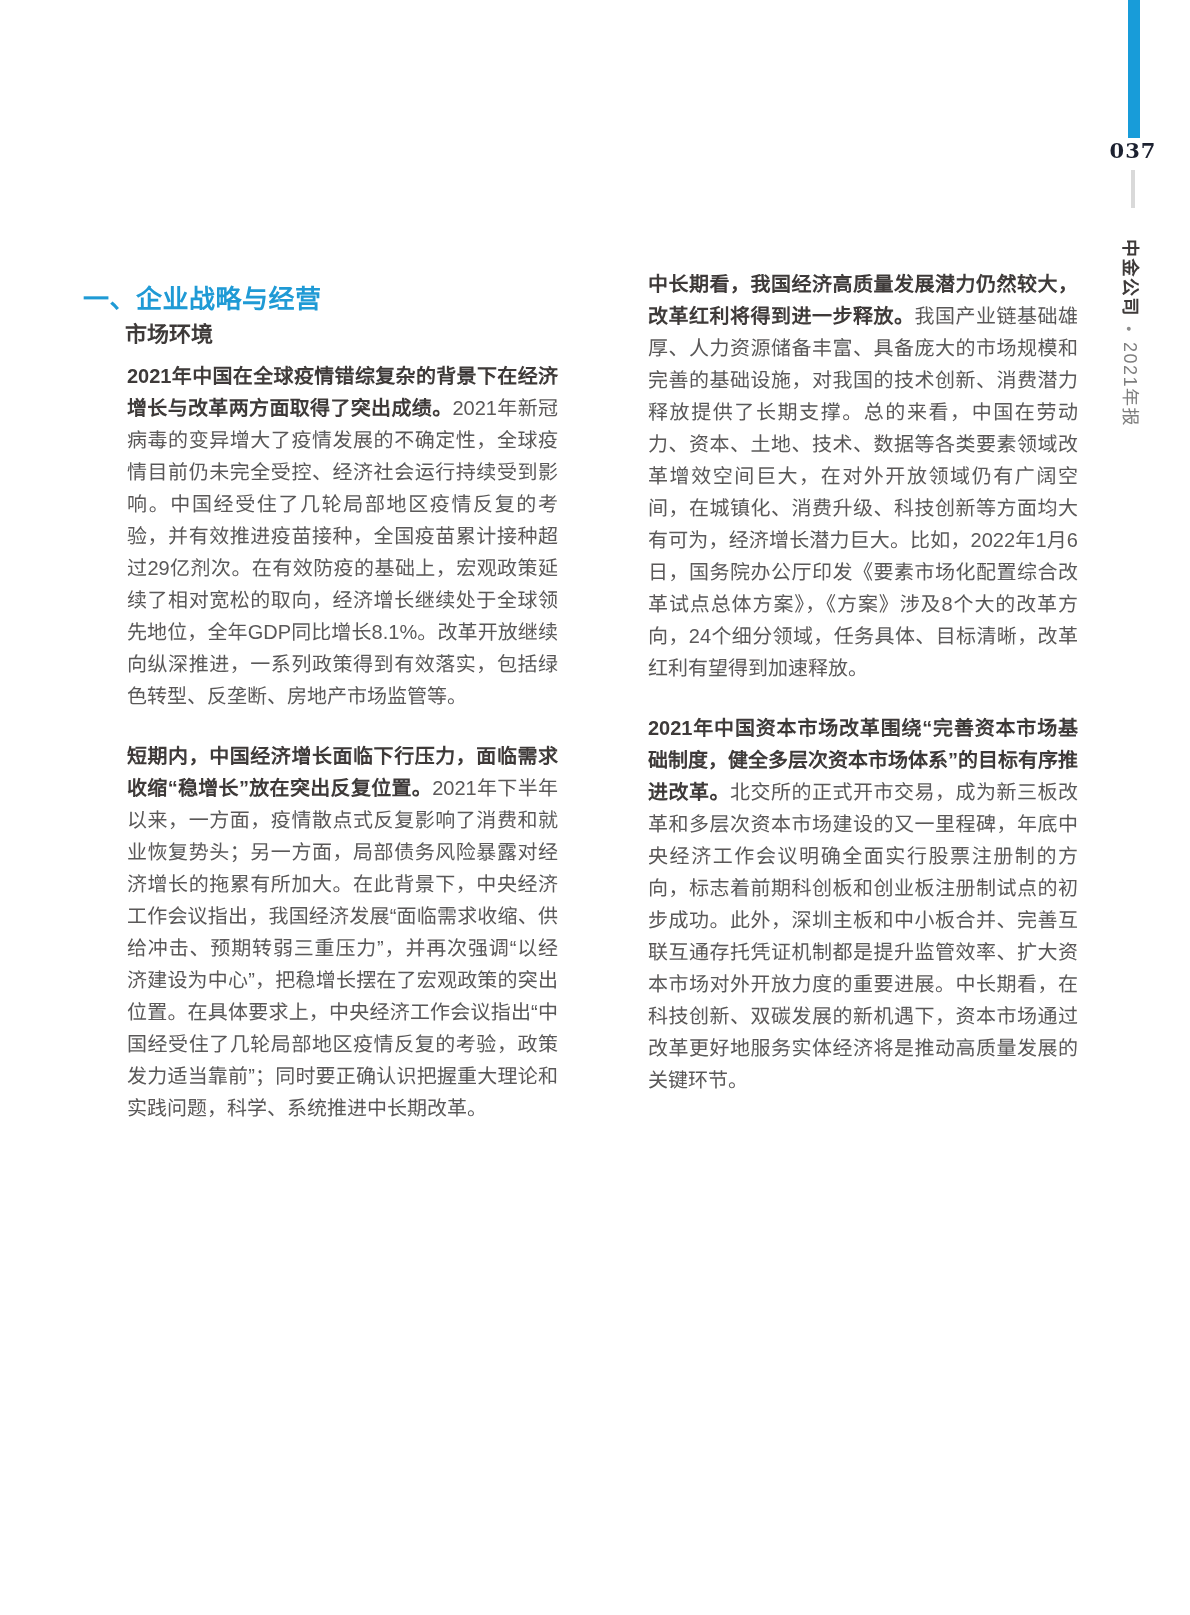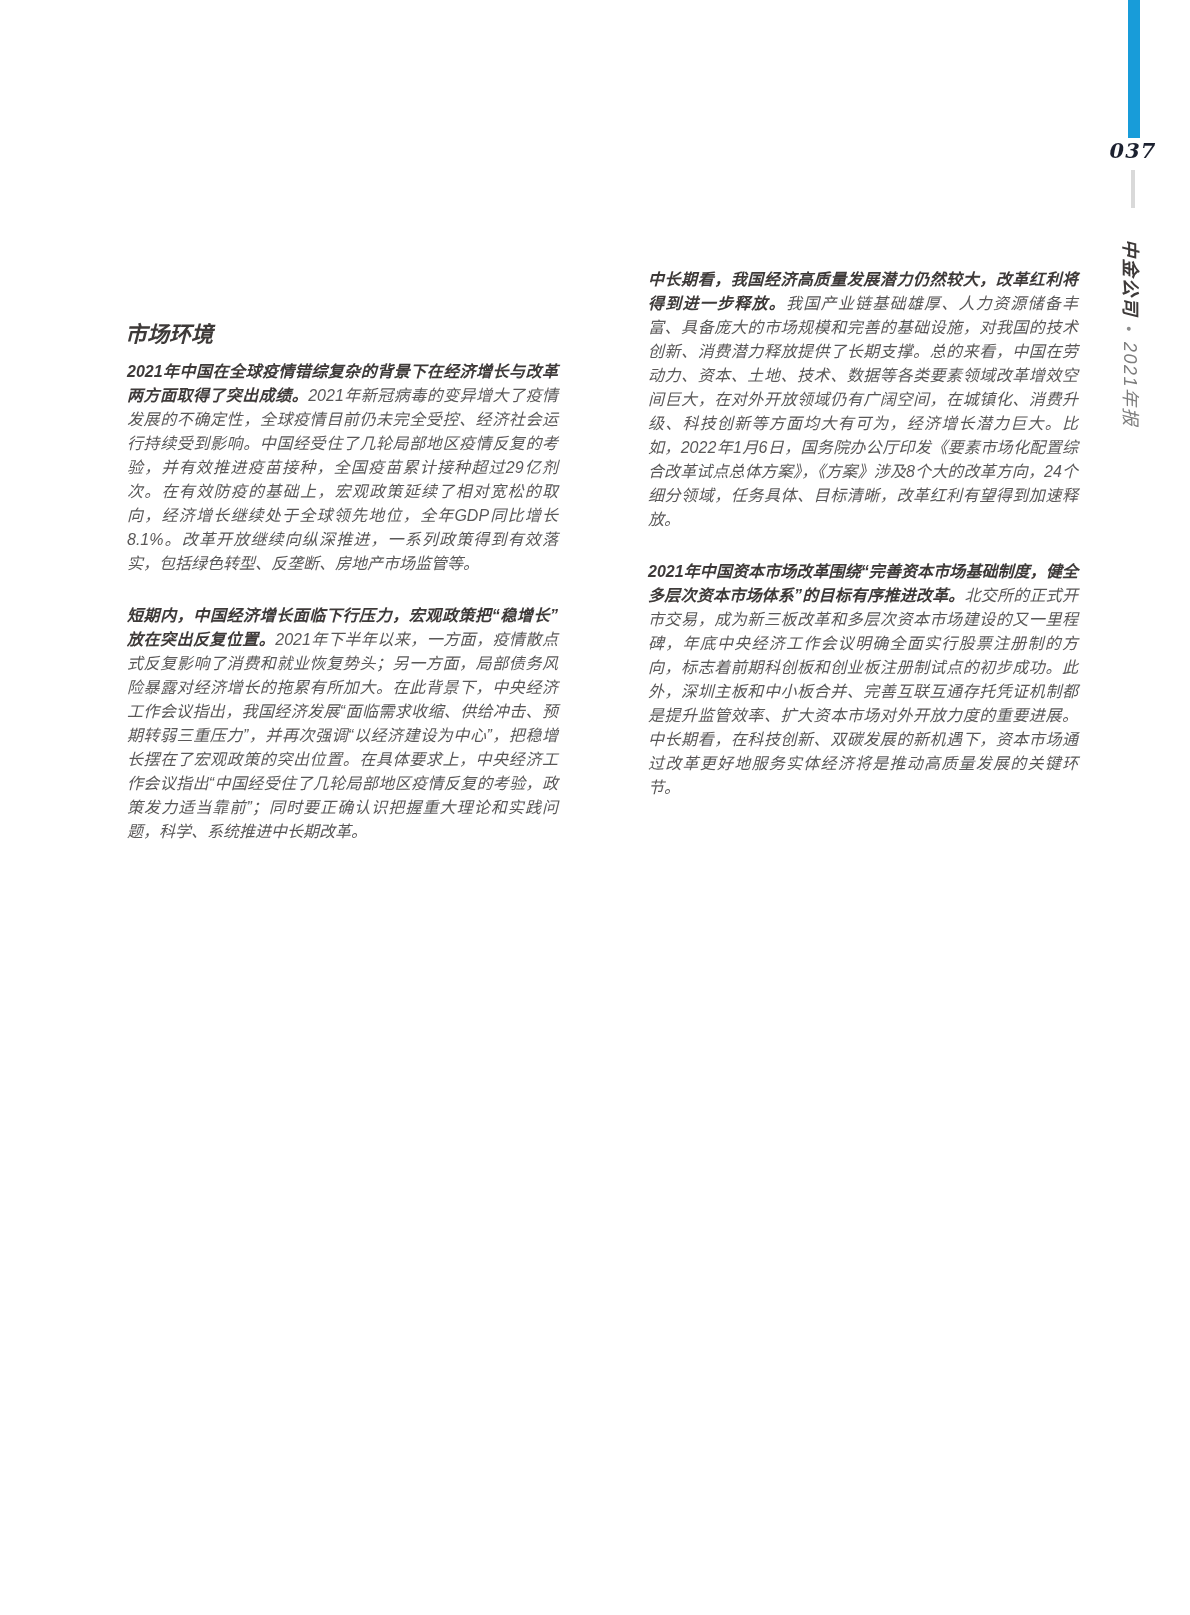--- a/index.html
+++ b/index.html
@@ -7,21 +7,20 @@
     width: 1190px; height: 1615px;
     background: #ffffff;
     font-family: "Liberation Sans", sans-serif;
     position: relative;
     overflow: hidden;
   }
   .page {
     position: absolute; inset: 0;
     width: 1190px; height: 1585px;
     background: #ffffff;
-    font-style: italic;
   }
 
   
   .accent-bar {
     position: absolute;
     left: 1128px; top: 0;
     width: 12px; height: 138px;
     background: #189cd9;
   }
   .page-number {
@@ -74,22 +73,22 @@
     left: 125px; top: 316px;
     font-size: 22px;
     font-weight: bold;
     color: #3e3a39;
     text-align: center;
   }
 
   
   .col {
     position: absolute;
-    font-size: 16px;
-    line-height: 24px;
+    font-size: 20px;
+    line-height: 32px;
     text-align: justify;
     color: #5a5858;
   }
   .col p { margin: 0 0 28px 0; }
   .col p:last-child { margin-bottom: 0; }
   .col strong {
     font-weight: bold;
     color: #3e3a39;
   }
   .col-left  { left: 127px; top: 360px; width: 431px; }
@@ -101,26 +100,27 @@
 <div class="page">
 
   <div class="accent-bar"></div>
 
   <div class="page-number">037</div>
 
   <div class="page-rule"></div>
 
   <div class="vcaption"><span class="company">中金公司</span><span class="dot">●</span><span class="edition">2021年报</span></div>
 
+  <div class="h1">一、企业战略与经营</div>
 
   <div class="h2">市场环境</div>
 
   <div class="col col-left">
     <p><strong>2021年中国在全球疫情错综复杂的背景下在经济增长与改革两方面取得了突出成绩。</strong><span>2021年新冠病毒的变异增大了疫情发展的不确定性，全球疫情目前仍未完全受控、经济社会运行持续受到影响。中国经受住了几轮局部地区疫情反复的考验，并有效推进疫苗接种，全国疫苗累计接种超过29亿剂次。在有效防疫的基础上，宏观政策延续了相对宽松的取向，经济增长继续处于全球领先地位，全年GDP同比增长8.1%。改革开放继续向纵深推进，一系列政策得到有效落实，包括绿色转型、反垄断、房地产市场监管等。</span></p>
-    <p><strong>短期内，中国经济增长面临下行压力，宏观政策把“稳增长”放在突出反复位置。</strong><span>2021年下半年以来，一方面，疫情散点式反复影响了消费和就业恢复势头；另一方面，局部债务风险暴露对经济增长的拖累有所加大。在此背景下，中央经济工作会议指出，我国经济发展“面临需求收缩、供给冲击、预期转弱三重压力”，并再次强调“以经济建设为中心”，把稳增长摆在了宏观政策的突出位置。在具体要求上，中央经济工作会议指出“中国经受住了几轮局部地区疫情反复的考验，政策发力适当靠前”；同时要正确认识把握重大理论和实践问题，科学、系统推进中长期改革。</span></p>
+    <p><strong>短期内，中国经济增长面临下行压力，面临需求收缩“稳增长”放在突出反复位置。</strong><span>2021年下半年以来，一方面，疫情散点式反复影响了消费和就业恢复势头；另一方面，局部债务风险暴露对经济增长的拖累有所加大。在此背景下，中央经济工作会议指出，我国经济发展“面临需求收缩、供给冲击、预期转弱三重压力”，并再次强调“以经济建设为中心”，把稳增长摆在了宏观政策的突出位置。在具体要求上，中央经济工作会议指出“中国经受住了几轮局部地区疫情反复的考验，政策发力适当靠前”；同时要正确认识把握重大理论和实践问题，科学、系统推进中长期改革。</span></p>
   </div>
 
   <div class="col col-right">
     <p><strong>中长期看，我国经济高质量发展潜力仍然较大，改革红利将得到进一步释放。</strong><span>我国产业链基础雄厚、人力资源储备丰富、具备庞大的市场规模和完善的基础设施，对我国的技术创新、消费潜力释放提供了长期支撑。总的来看，中国在劳动力、资本、土地、技术、数据等各类要素领域改革增效空间巨大，在对外开放领域仍有广阔空间，在城镇化、消费升级、科技创新等方面均大有可为，经济增长潜力巨大。比如，2022年1月6日，国务院办公厅印发《要素市场化配置综合改革试点总体方案》，《方案》涉及8个大的改革方向，24个细分领域，任务具体、目标清晰，改革红利有望得到加速释放。</span></p>
     <p><strong>2021年中国资本市场改革围绕“完善资本市场基础制度，健全多层次资本市场体系”的目标有序推进改革。</strong><span>北交所的正式开市交易，成为新三板改革和多层次资本市场建设的又一里程碑，年底中央经济工作会议明确全面实行股票注册制的方向，标志着前期科创板和创业板注册制试点的初步成功。此外，深圳主板和中小板合并、完善互联互通存托凭证机制都是提升监管效率、扩大资本市场对外开放力度的重要进展。中长期看，在科技创新、双碳发展的新机遇下，资本市场通过改革更好地服务实体经济将是推动高质量发展的关键环节。</span></p>
   </div>
 
 </div>
 
 </body></html>

